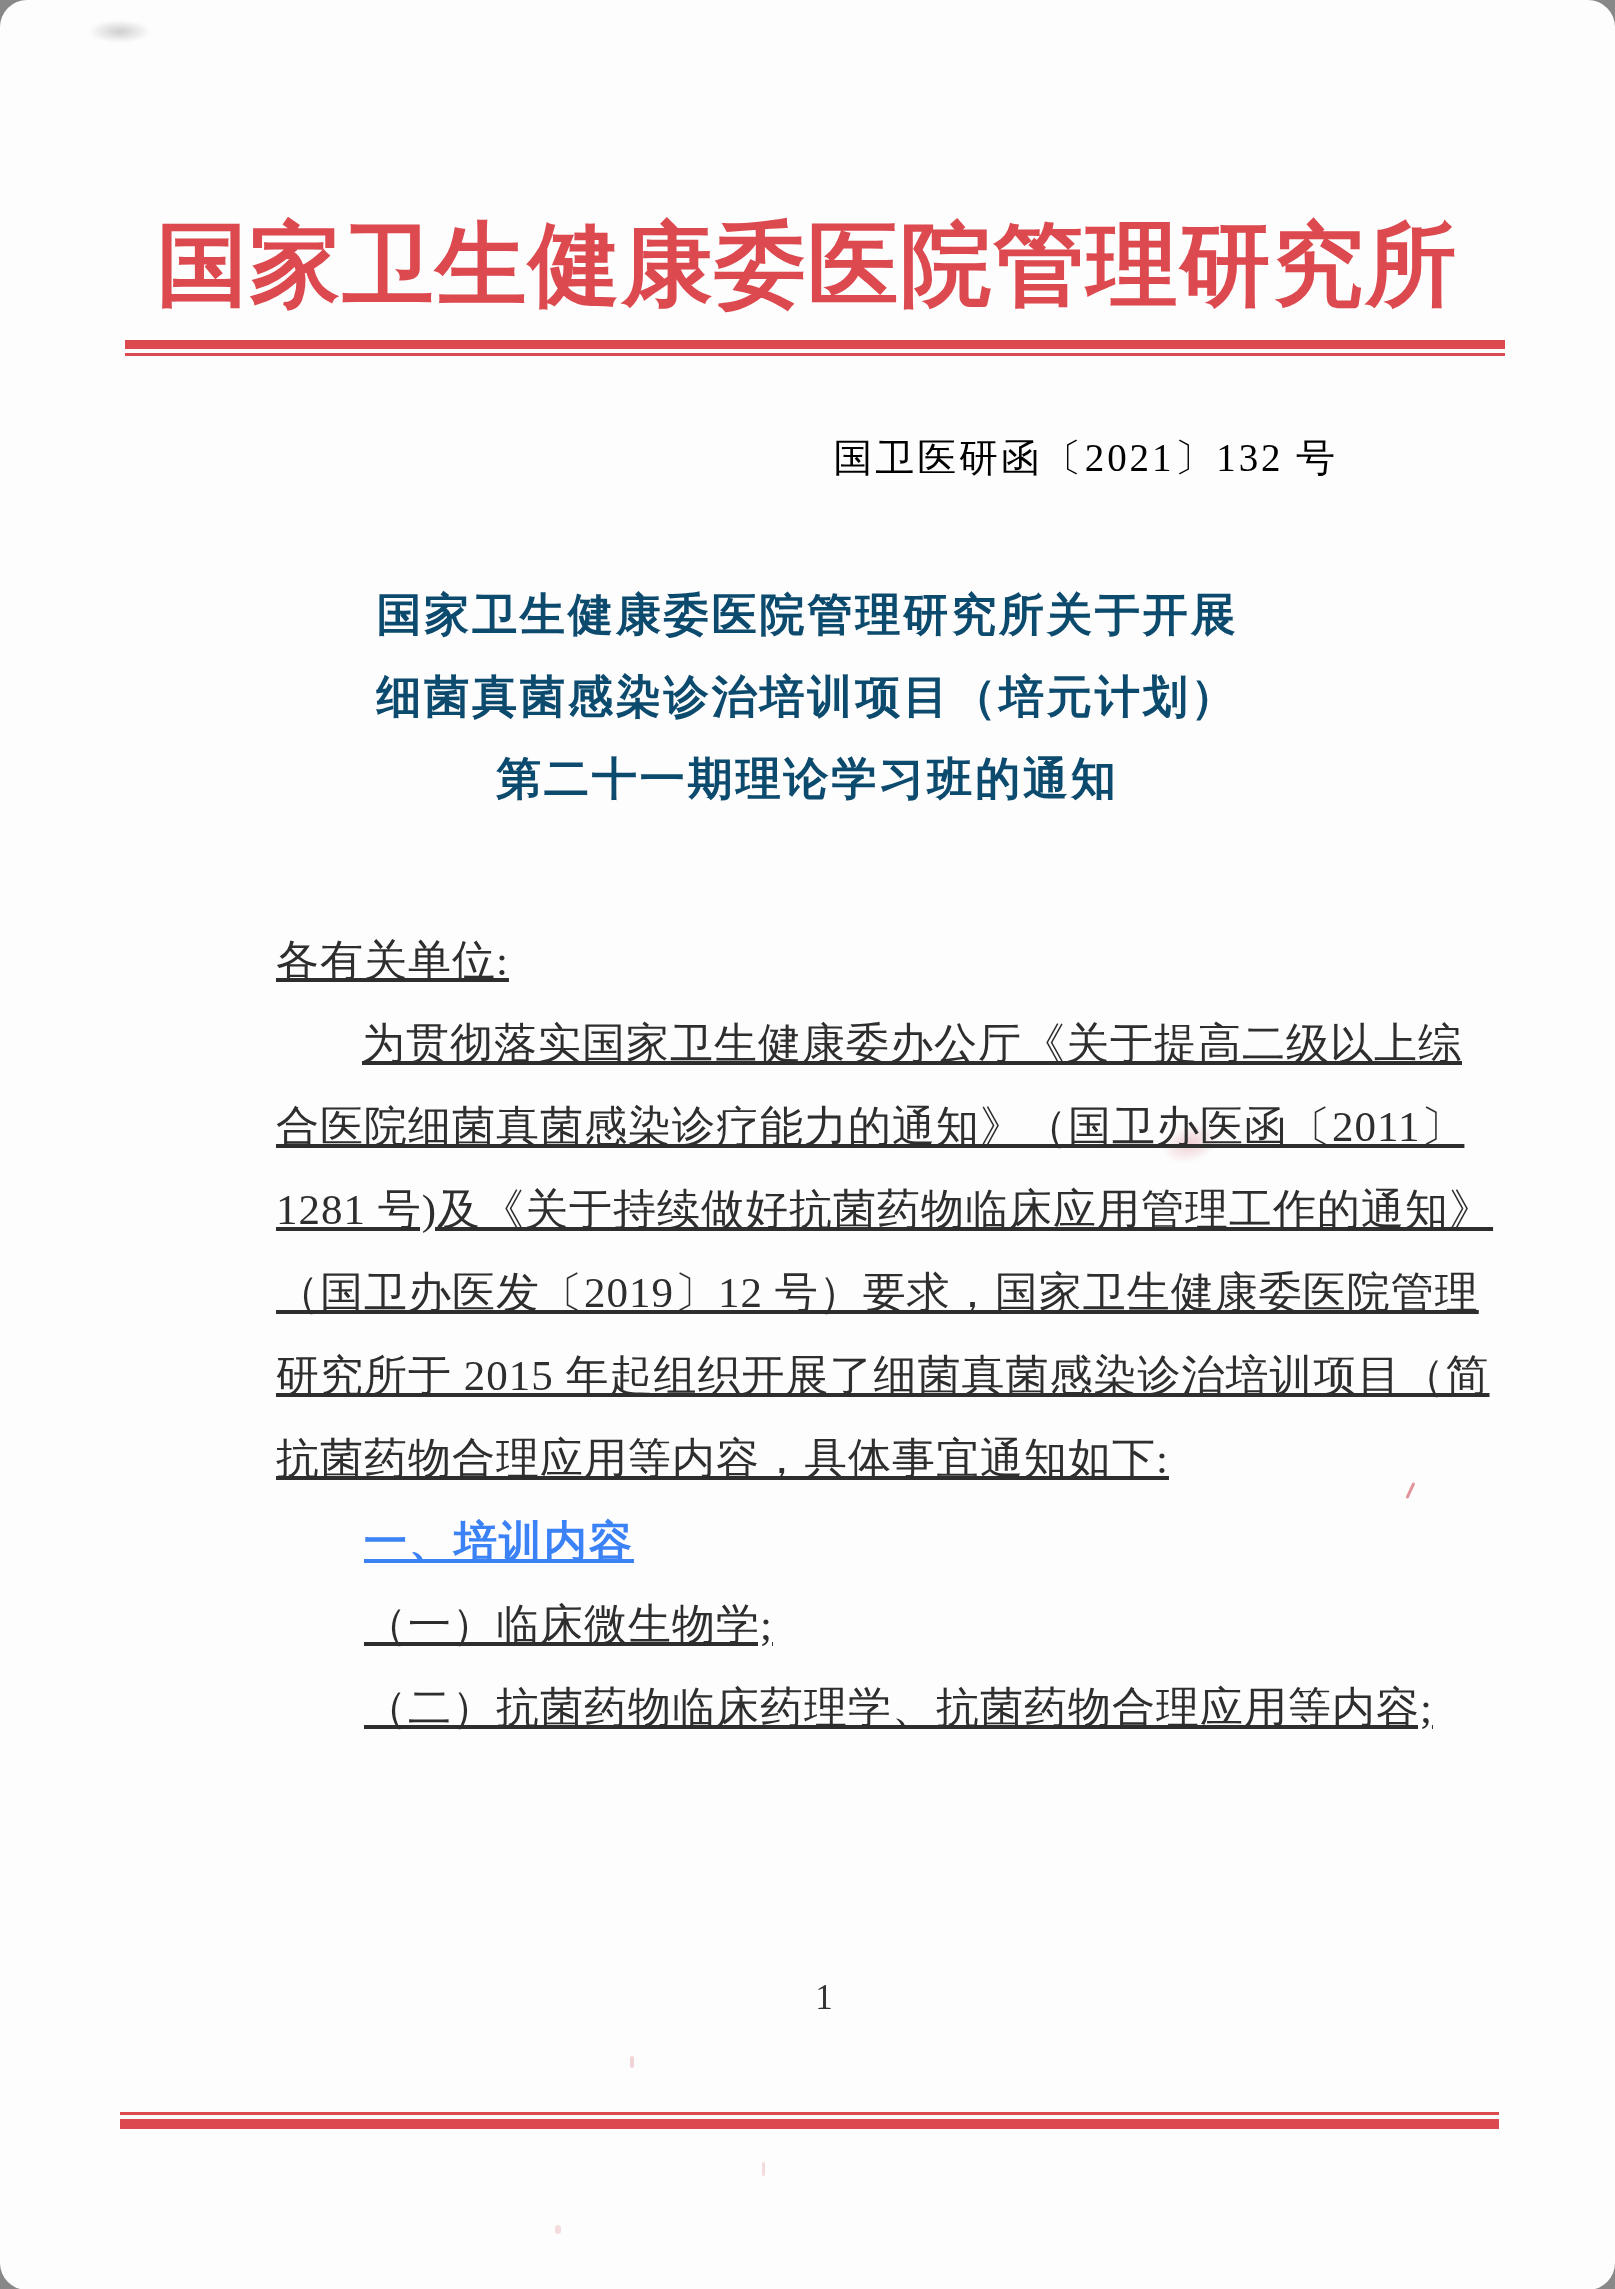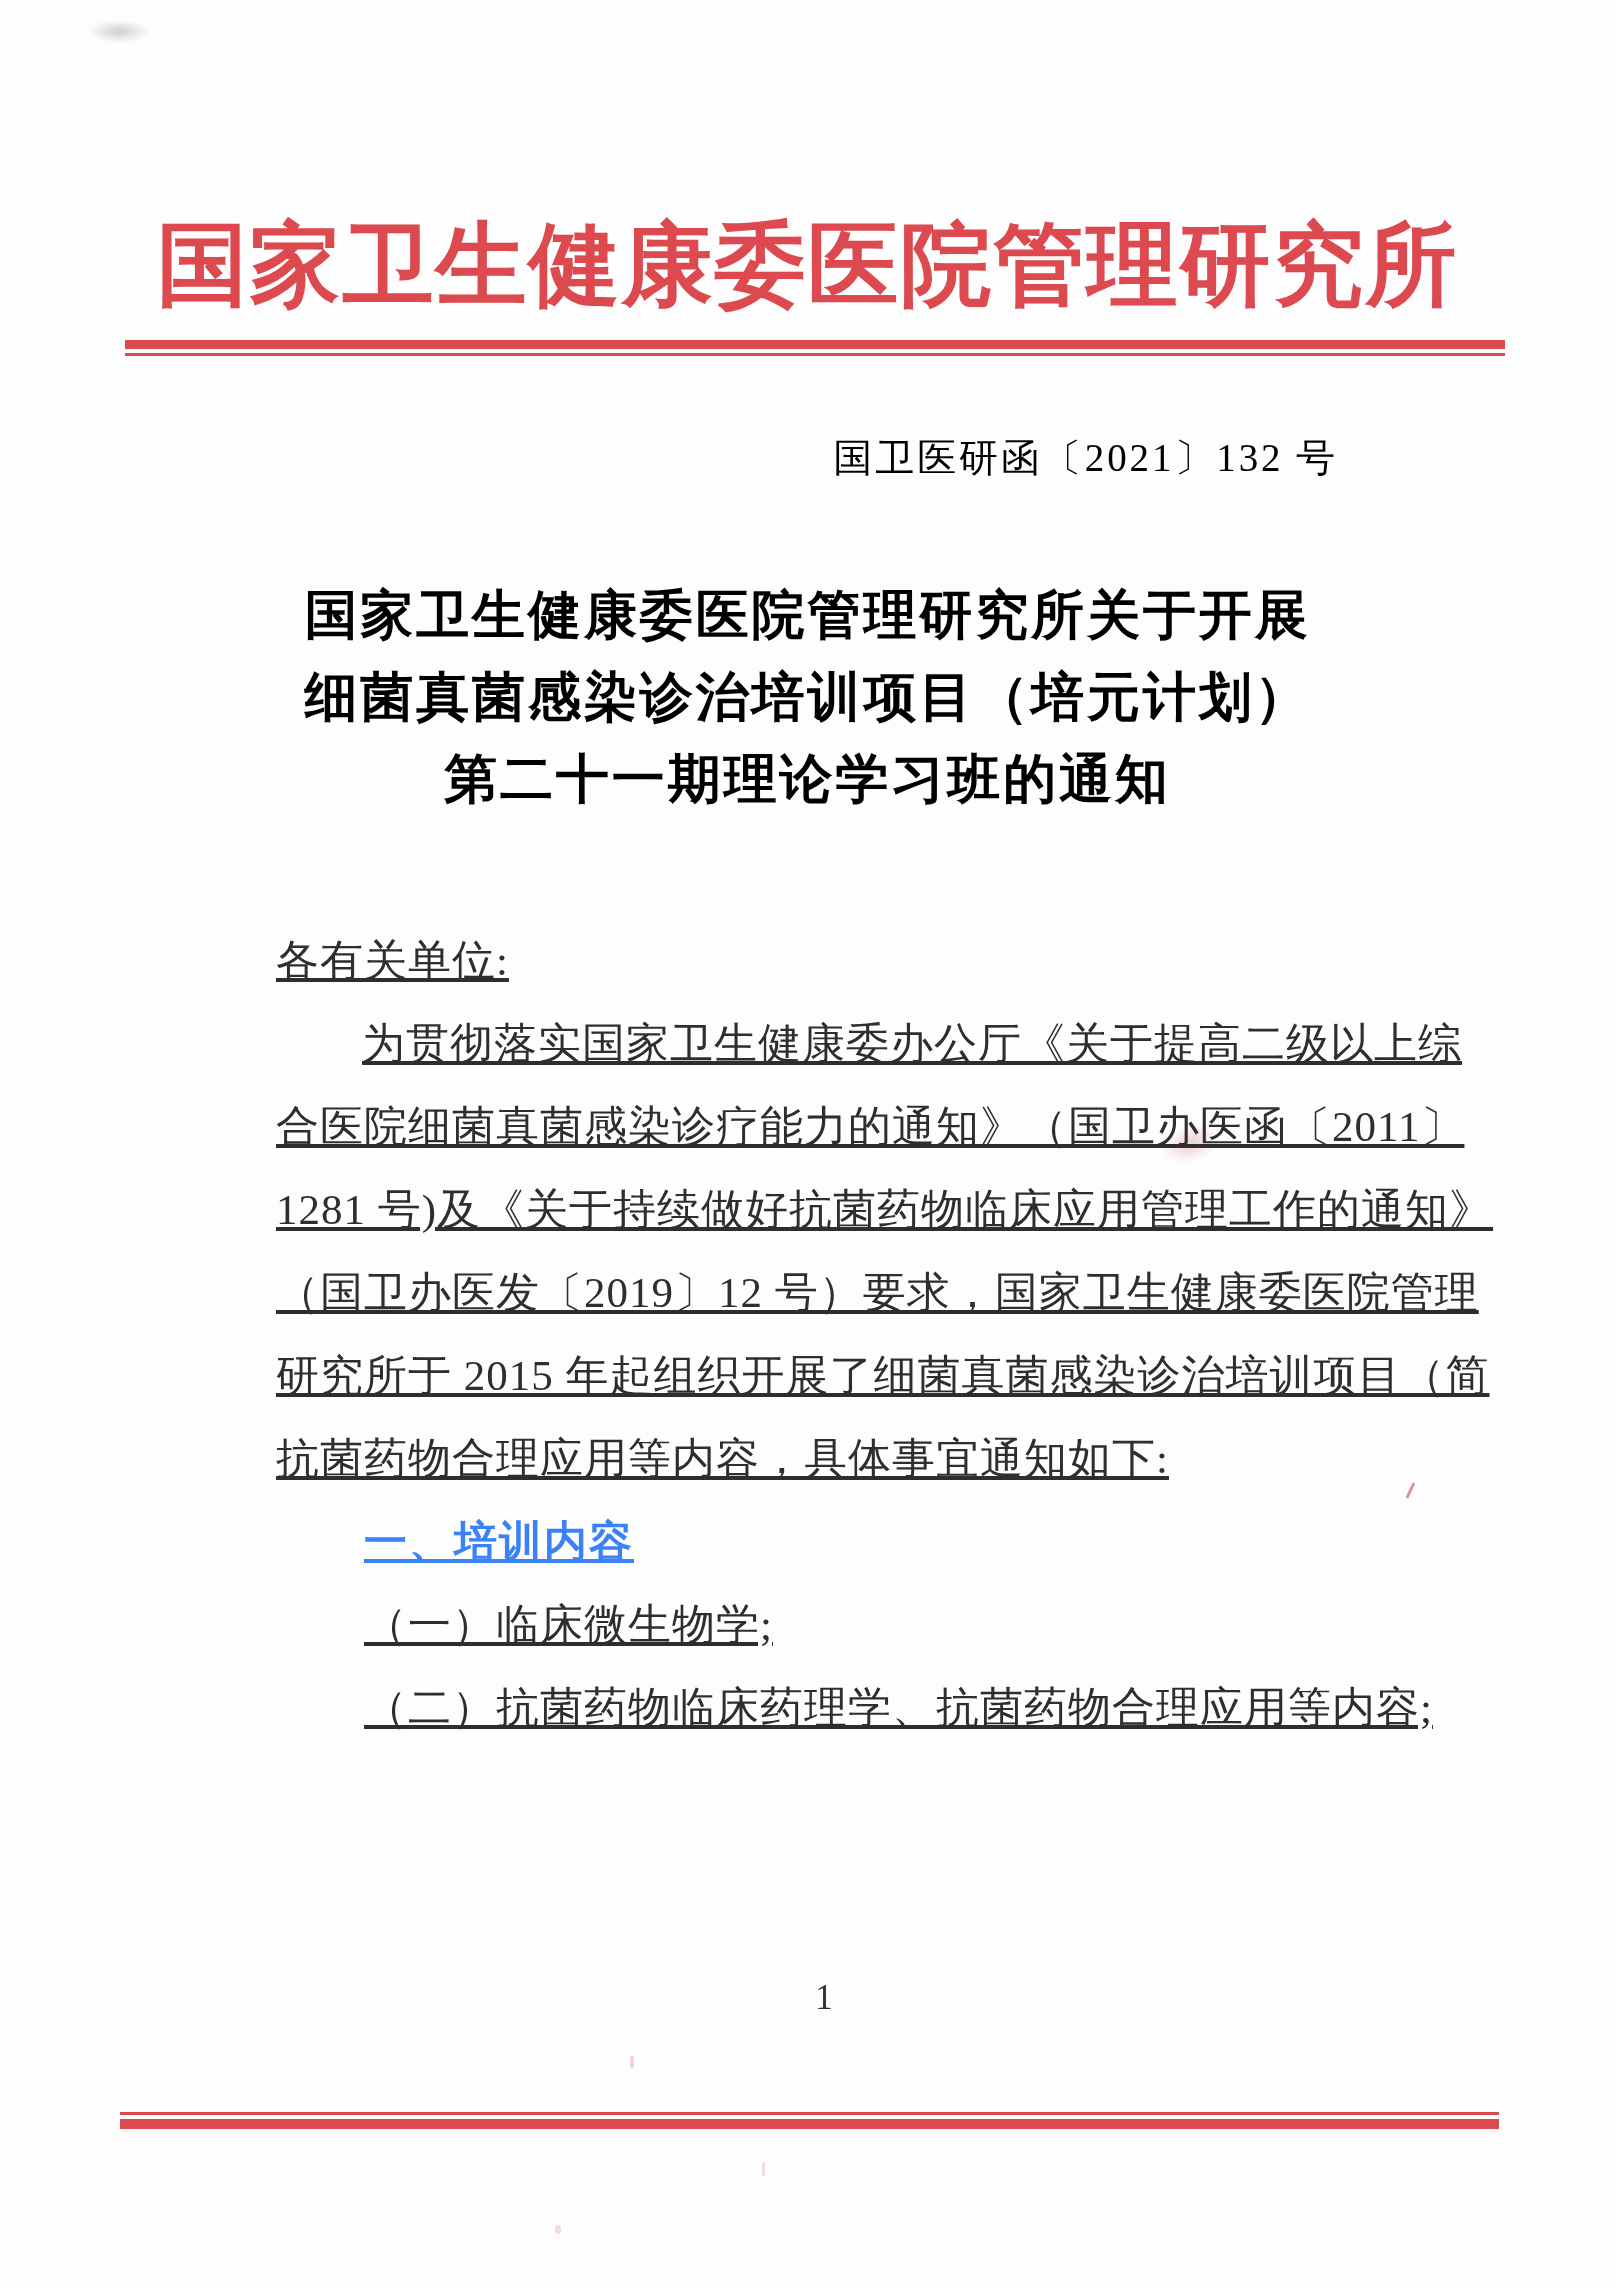--- a/index.html
+++ b/index.html
@@ -9,20 +9,21 @@
   html, body { margin: 0; padding: 0; background: #888; }
   .page {
     position: relative;
     width: 1615px;
     height: 2290px;
     margin: 0 auto;
     background: #fdfdfd;
     overflow: hidden;
     font-family: "Liberation Serif", "DejaVu Serif", serif;
     color: var(--ink);
+    border-radius: 27px;
   }
 
   
   .org-name {
     position: absolute;
     top: 204px; left: 0; width: 100%;
     text-align: center;
     font-size: 91px;
     font-weight: bold;
     letter-spacing: 2px;
@@ -40,25 +41,25 @@
     letter-spacing: 2.9px;
     color: #000000;
     white-space: nowrap;
   }
 
   
   .title {
     position: absolute;
     top: 574px; left: 0; width: 100%;
     text-align: center;
-    font-size: 53px;
+    font-size: 45px;
     line-height: 82px;
     font-weight: bold;
     letter-spacing: 2.9px;
-    color: #000000;
+    color: #0c4a6e;
   }
 
   
   .body-text {
     position: absolute;
     top: 919px; left: 276px; width: 1103px;
     font-size: 43px;
   }
   .line {
     height: 83px;

